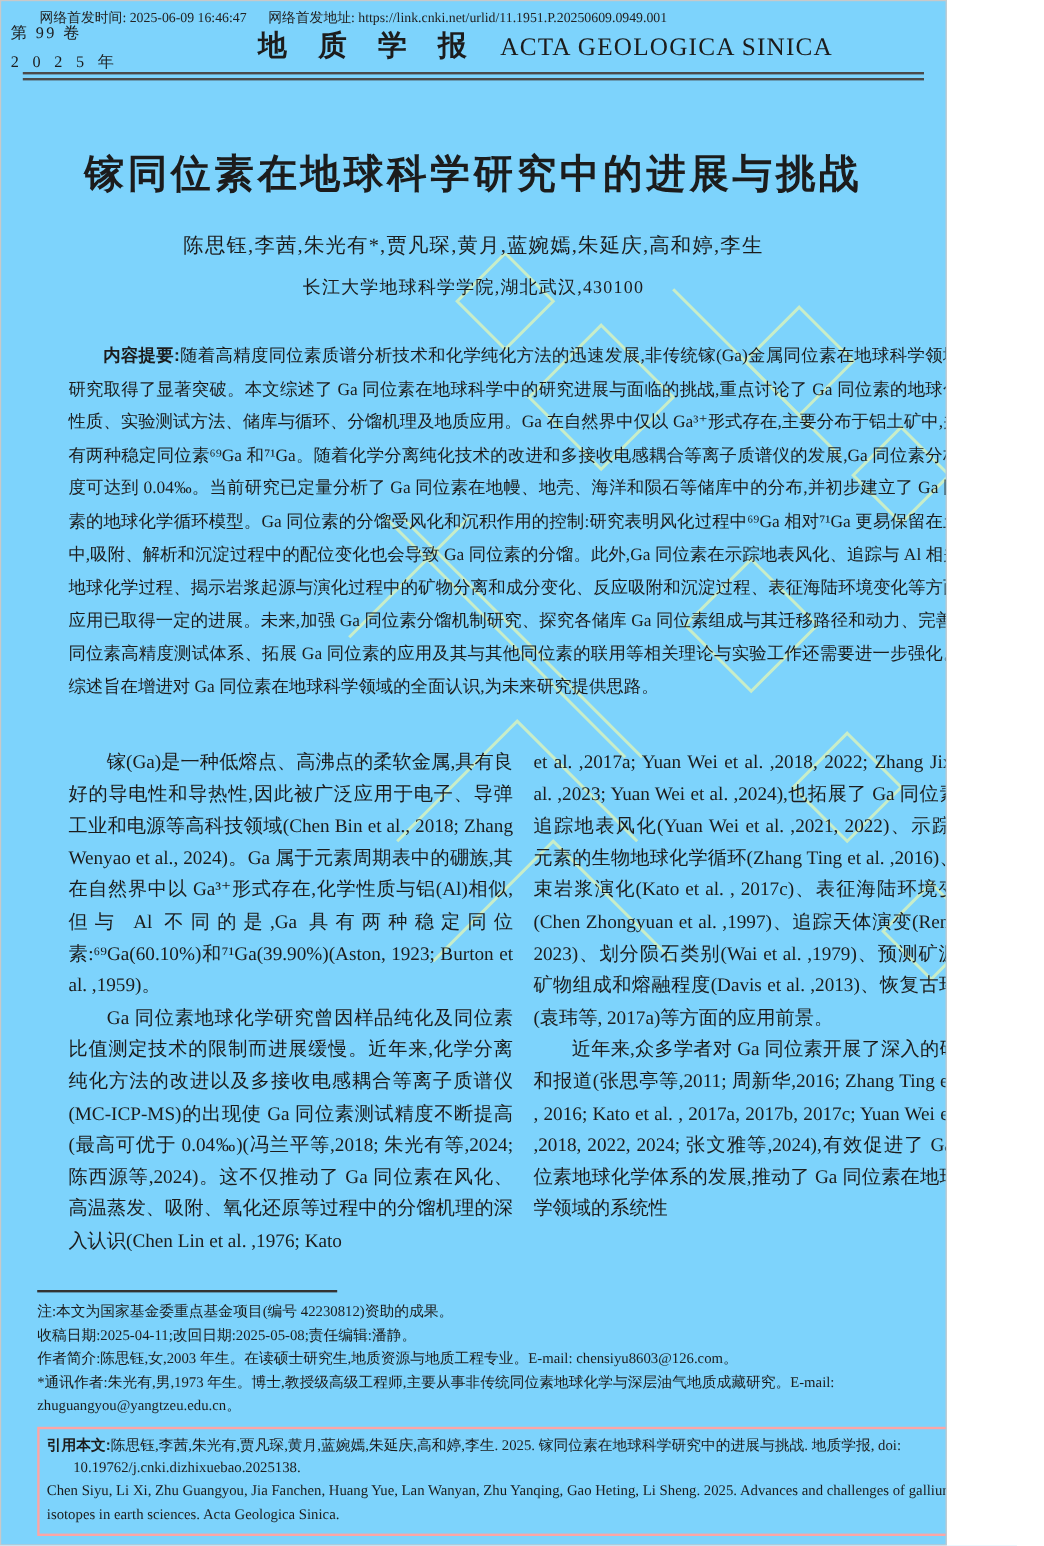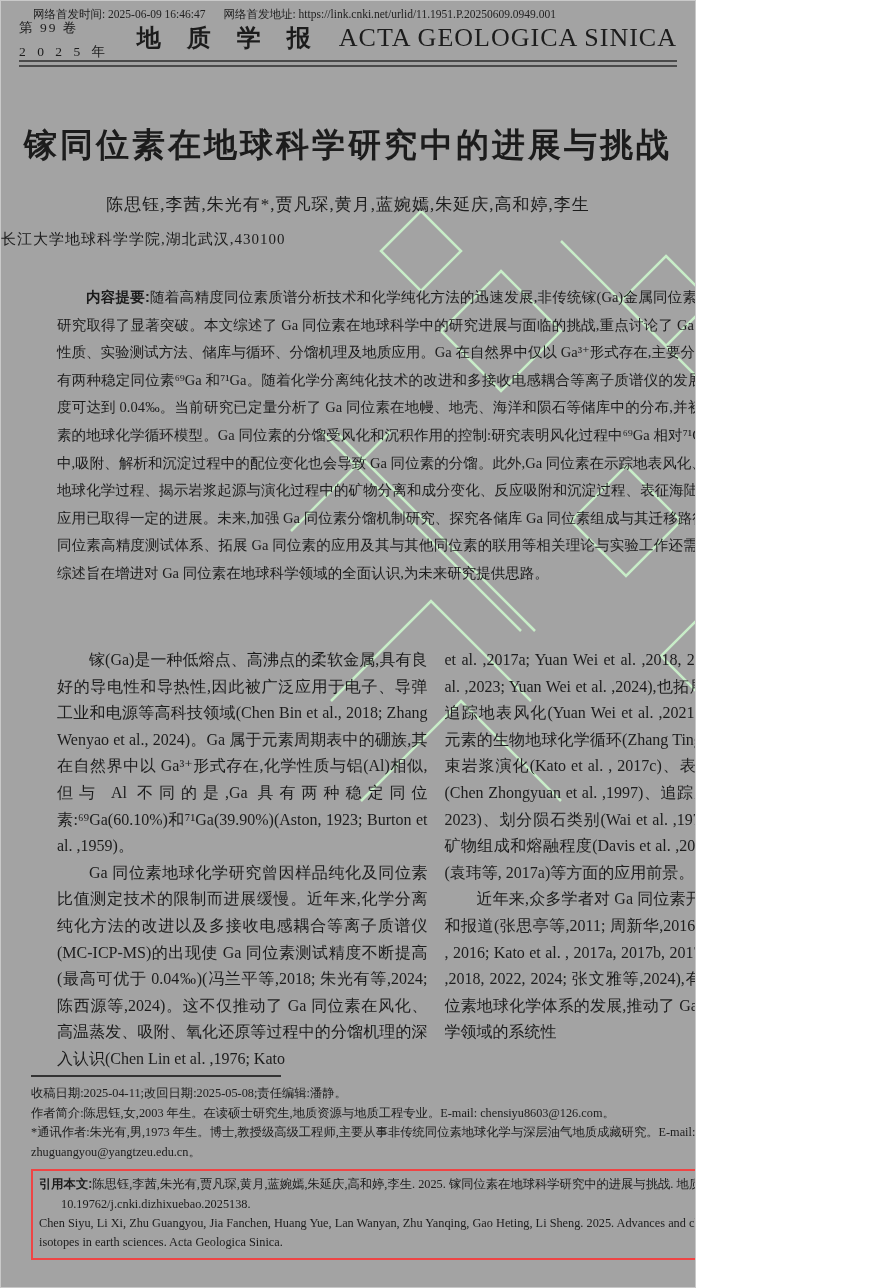--- a/index.html
+++ b/index.html
@@ -1,90 +1,90 @@
 <!DOCTYPE html>
 <html><head>
 <meta charset="utf-8">
 <style>
   html,body{margin:0;padding:0;background:#ffffff;}
   .page{
     position:relative;
-    width:696px;height:1288px;
+    width:789px;height:1288px;
     box-sizing:border-box;
-    background:#a3a3a3;
+    background:#7dd3fc;
     border:1px solid #c9c9c9;
     overflow:hidden;
     color:#1c1c1c;
     font-family:"Liberation Serif","DejaVu Serif",serif;
   }
   
   .pub-line{
     position:absolute;top:6px;left:32px;z-index:1;
     font-size:11.5px;color:#222;white-space:nowrap;
     font-family:"Liberation Serif","DejaVu Serif",serif;
   }
   .pub-line .gap{display:inline-block;width:18px;}
   .masthead{
-    position:absolute;top:17px;left:18px;right:18px;z-index:1;
+    position:absolute;top:17px;left:8px;right:18px;z-index:1;
     display:flex;justify-content:space-between;align-items:flex-start;
   }
   .mast-left{width:130px;font-size:13.5px;line-height:20px;letter-spacing:2px;}
   .mast-left .row2{margin-top:4px;letter-spacing:4px;}
   .mast-center{flex:1;text-align:center;white-space:nowrap;padding-top:4px;}
   .journal-cn{font-size:24px;font-weight:600;letter-spacing:10px;margin-right:18px;}
-  .journal-en{font-size:26px;letter-spacing:1px;}
+  .journal-en{font-size:21px;letter-spacing:1px;}
   .mast-right{width:130px;text-align:right;font-size:13.5px;line-height:20px;}
   .mast-right .row2{margin-top:4px;letter-spacing:3px;}
   .double-rule{
     position:absolute;top:59px;left:18px;right:18px;z-index:1;
     height:3px;border-top:2px solid #4a4a4a;border-bottom:2px solid #4a4a4a;
   }
   
   .paper-title{
     position:absolute;top:122px;left:0;width:100%;z-index:1;
     text-align:center;font-size:33px;font-weight:bold;letter-spacing:3px;
     font-family:"Liberation Sans","DejaVu Sans",sans-serif;
   }
   .authors{
     position:absolute;top:192px;left:0;width:100%;z-index:1;
     text-align:center;font-size:17px;letter-spacing:1px;
   }
   .affiliation{
     position:absolute;top:229px;left:0;width:100%;z-index:1;
-    font-size:15px;letter-spacing:1px;
+    text-align:center;font-size:15px;letter-spacing:1px;
   }
   
   .abstract{
     position:absolute;top:283px;left:56px;width:758px;z-index:1;
     font-size:14.5px;line-height:27.6px;text-align:justify;
   }
   .abstract p{margin:0;text-indent:2em;}
   .lead-label{
     font-weight:bold;
     font-family:"Liberation Sans","DejaVu Sans",sans-serif;
   }
   .keywords{margin-top:13px;text-indent:2em;}
   
   .columns{
-    position:absolute;top:646px;left:56px;width:758px;z-index:1;
+    position:absolute;top:622px;left:56px;width:758px;z-index:1;
     display:flex;gap:17px;
     font-size:16px;line-height:26.6px;text-align:justify;
   }
   .col{flex:1;min-width:0;}
   .col p{margin:0;}
   .col p.indent{text-indent:2em;}
   
   .footer{
     position:absolute;top:1074px;left:30px;width:815px;z-index:1;
     font-size:12.3px;line-height:19.6px;
   }
   .foot-rule{width:250px;border-top:2px solid #333;margin-bottom:7px;}
   .footer p{margin:0;}
   .cite-box{
-    margin-top:7px;border:2px solid #ef4444;
+    margin-top:7px;border:2px solid #fca5a5;
     padding:4px 8px 6px 6px;box-sizing:border-box;
     line-height:19.2px;
   }
   .cite-cn{padding-left:22px;text-indent:-22px;margin:0;}
   .cite-label{font-weight:bold;font-family:"Liberation Sans","DejaVu Sans",sans-serif;}
   .cite-en{margin:0 0 0 44px;}
   
   .watermark{position:absolute;left:280px;top:210px;z-index:0;pointer-events:none;}
 </style>
 </head>
@@ -138,20 +138,21 @@
       <p class="indent">Ga 同位素地球化学研究曾因样品纯化及同位素比值测定技术的限制而进展缓慢。近年来,化学分离纯化方法的改进以及多接收电感耦合等离子质谱仪(MC-ICP-MS)的出现使 Ga 同位素测试精度不断提高(最高可优于 0.04‰)(冯兰平等,2018; 朱光有等,2024; 陈西源等,2024)。这不仅推动了 Ga 同位素在风化、高温蒸发、吸附、氧化还原等过程中的分馏机理的深入认识(Chen Lin et al. ,1976; Kato</p>
     </div>
     <div class="col">
       <p>et al. ,2017a; Yuan Wei et al. ,2018, 2022; Zhang Jixi et al. ,2023; Yuan Wei et al. ,2024),也拓展了 Ga 同位素在追踪地表风化(Yuan Wei et al. ,2021, 2022)、示踪 Al 元素的生物地球化学循环(Zhang Ting et al. ,2016)、约束岩浆演化(Kato et al. , 2017c)、表征海陆环境变化(Chen Zhongyuan et al. ,1997)、追踪天体演变(Render, 2023)、划分陨石类别(Wai et al. ,1979)、预测矿源的矿物组成和熔融程度(Davis et al. ,2013)、恢复古环境(袁玮等, 2017a)等方面的应用前景。</p>
       <p class="indent">近年来,众多学者对 Ga 同位素开展了深入的研究和报道(张思亭等,2011; 周新华,2016; Zhang Ting et al. , 2016; Kato et al. , 2017a, 2017b, 2017c; Yuan Wei et al. ,2018, 2022, 2024; 张文雅等,2024),有效促进了 Ga 同位素地球化学体系的发展,推动了 Ga 同位素在地球科学领域的系统性</p>
     </div>
   </div>
 
   <div class="footer">
     <div class="foot-rule"></div>
+    <p>注:本文为国家基金委重点基金项目(编号 42230812)资助的成果。</p>
     <p>收稿日期:2025-04-11;改回日期:2025-05-08;责任编辑:潘静。</p>
     <p>作者简介:陈思钰,女,2003 年生。在读硕士研究生,地质资源与地质工程专业。E-mail: chensiyu8603@126.com。</p>
     <p>*通讯作者:朱光有,男,1973 年生。博士,教授级高级工程师,主要从事非传统同位素地球化学与深层油气地质成藏研究。E-mail: zhuguangyou@yangtzeu.edu.cn。</p>
     <div class="cite-box">
       <p class="cite-cn"><span class="cite-label">引用本文:</span><span>陈思钰,李茜,朱光有,贾凡琛,黄月,蓝婉嫣,朱延庆,高和婷,李生. 2025. 镓同位素在地球科学研究中的进展与挑战. 地质学报, doi: 10.19762/j.cnki.dizhixuebao.2025138.</span></p>
       <p class="cite-en">Chen Siyu, Li Xi, Zhu Guangyou, Jia Fanchen, Huang Yue, Lan Wanyan, Zhu Yanqing, Gao Heting, Li Sheng. 2025. Advances and challenges of gallium isotopes in earth sciences. Acta Geologica Sinica.</p>
     </div>
   </div>
 
 </div>

